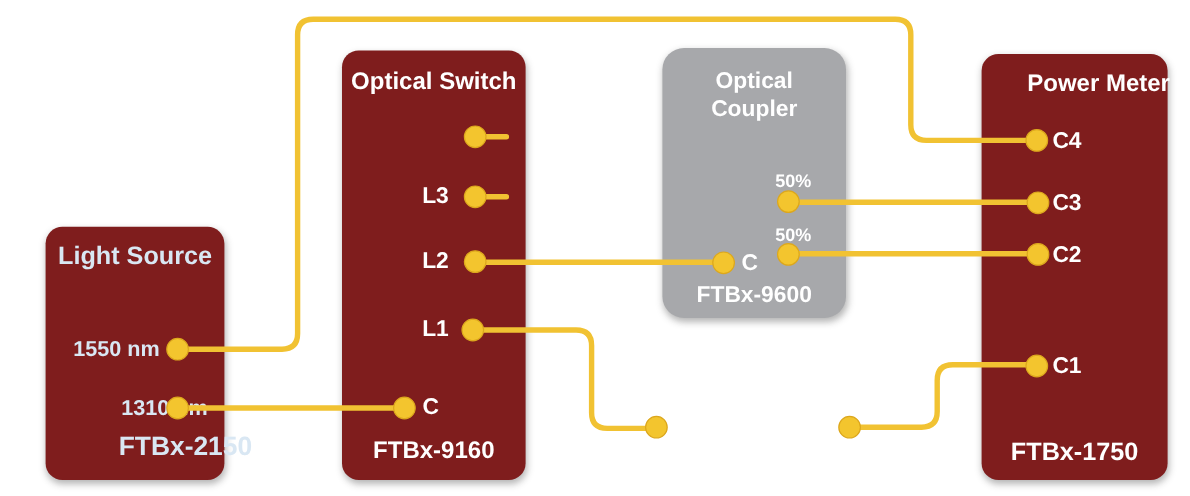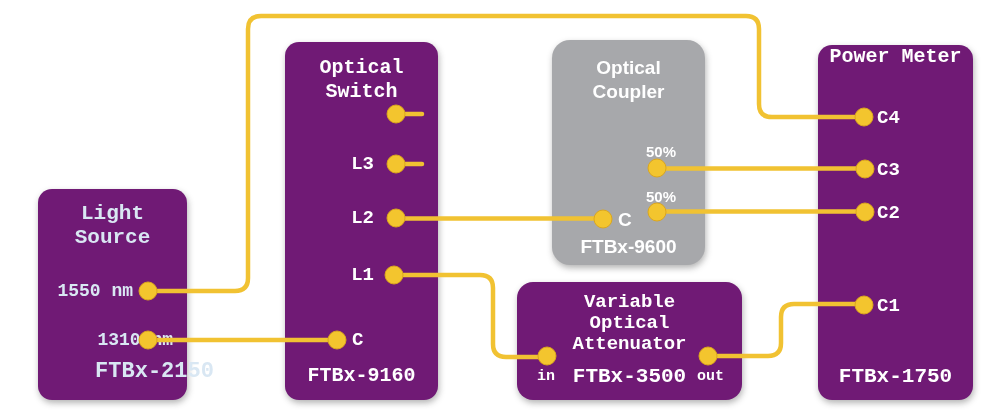--- a/index.html
+++ b/index.html
@@ -1,21 +1,21 @@
 <!DOCTYPE html>
 <html><head>
 <meta charset="utf-8">
 <style>
   html,body{margin:0;padding:0;background:#fff;}
   #stage{
     position:relative;width:992px;height:413px;background:#ffffff;overflow:hidden;
     font-family:"Liberation Sans",sans-serif;
   }
   .box{position:absolute;box-shadow:1px 3px 6px rgba(40,40,40,.35);}
-  .box-blue{background:#701a75;border-radius:14px;font-family:Liberation Mono, monospace;}
+  .box-blue{background:#7f1d1d;border-radius:14px;}
   .box-gray{background:#a7a8ab;border-radius:18px;}
   .abs{position:absolute;}
   .ctr{left:0;width:100%;text-align:center;}
   .title{color:#ffffff;font-weight:700;font-size:20px;line-height:24px;}
   .title-gray{color:#ffffff;font-weight:700;font-size:19px;line-height:24px;}
   .title-ls{color:#d9e7f3;font-weight:600;font-size:21px;line-height:24px;}
   .model{color:#ffffff;font-weight:700;font-size:21px;line-height:24px;}
   .model-ls{color:#d9e7f3;font-weight:700;font-size:22px;line-height:24px;}
   .port-lg{color:#ffffff;font-weight:700;font-size:19px;line-height:22px;}
   .port-sm{color:#ffffff;font-weight:700;font-size:15px;line-height:16px;}
@@ -47,29 +47,23 @@
   </div>
 
   <div class="box box-gray" style="left:552px;top:40px;width:153px;height:225px;">
     <div class="abs ctr title-gray" style="top:16px;padding:0 30px;left:0;width:93px;">Optical Coupler</div>
     <div class="abs port-sm" style="left:79px;width:60px;text-align:center;top:104px;">50%</div>
     <div class="abs port-sm" style="left:79px;width:60px;text-align:center;top:149px;">50%</div>
     <div class="abs port-lg" style="left:66px;top:169px;">C</div>
     <div class="abs ctr" style="top:196px;color:#fff;font-weight:700;font-size:19px;">FTBx-9600</div>
   </div>
 
-  <div class="box box-blue" style="left:517px;top:282px;width:225px;height:118px;border-radius:16px;">
-    <div class="abs title-gray" style="top:10px;left:0;width:165px;padding:0 30px;text-align:center;line-height:21px;">Variable Optical Attenuator</div>
-    <div class="abs port-sm" style="left:20px;top:87px;">in</div>
-    <div class="abs ctr model" style="top:83px;">FTBx-3500</div>
-    <div class="abs port-sm" style="left:180px;top:87px;">out</div>
-  </div>
 
   <div class="box box-blue" style="left:818px;top:45px;width:155px;height:355px;">
-    <div class="abs ctr title" style="top:0;">Power Meter</div>
+    <div class="abs ctr title" style="top:13px;margin-left:20px;">Power Meter</div>
     <div class="abs port-lg" style="left:59px;top:62px;">C4</div>
     <div class="abs port-lg" style="left:59px;top:114px;">C3</div>
     <div class="abs port-lg" style="left:59px;top:157px;">C2</div>
     <div class="abs port-lg" style="left:59px;top:250px;">C1</div>
     <div class="abs ctr model" style="top:320px;">FTBx-1750</div>
   </div>
 
   <svg id="cable-layer" viewBox="0 0 992 413">
     <path class="cable" d="M148 291 H235 Q248 291 248 278 V29 Q248 16 261 16 H746 Q759 16 759 29 V104 Q759 117 772 117 H864"></path>
     <path class="cable" d="M148 340 H337"></path>

